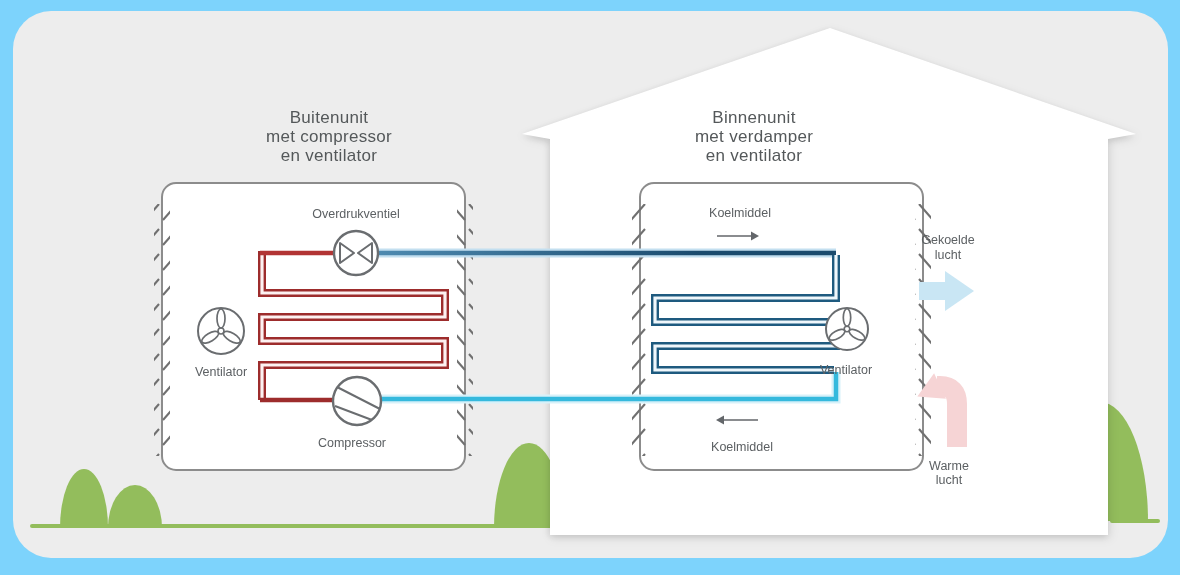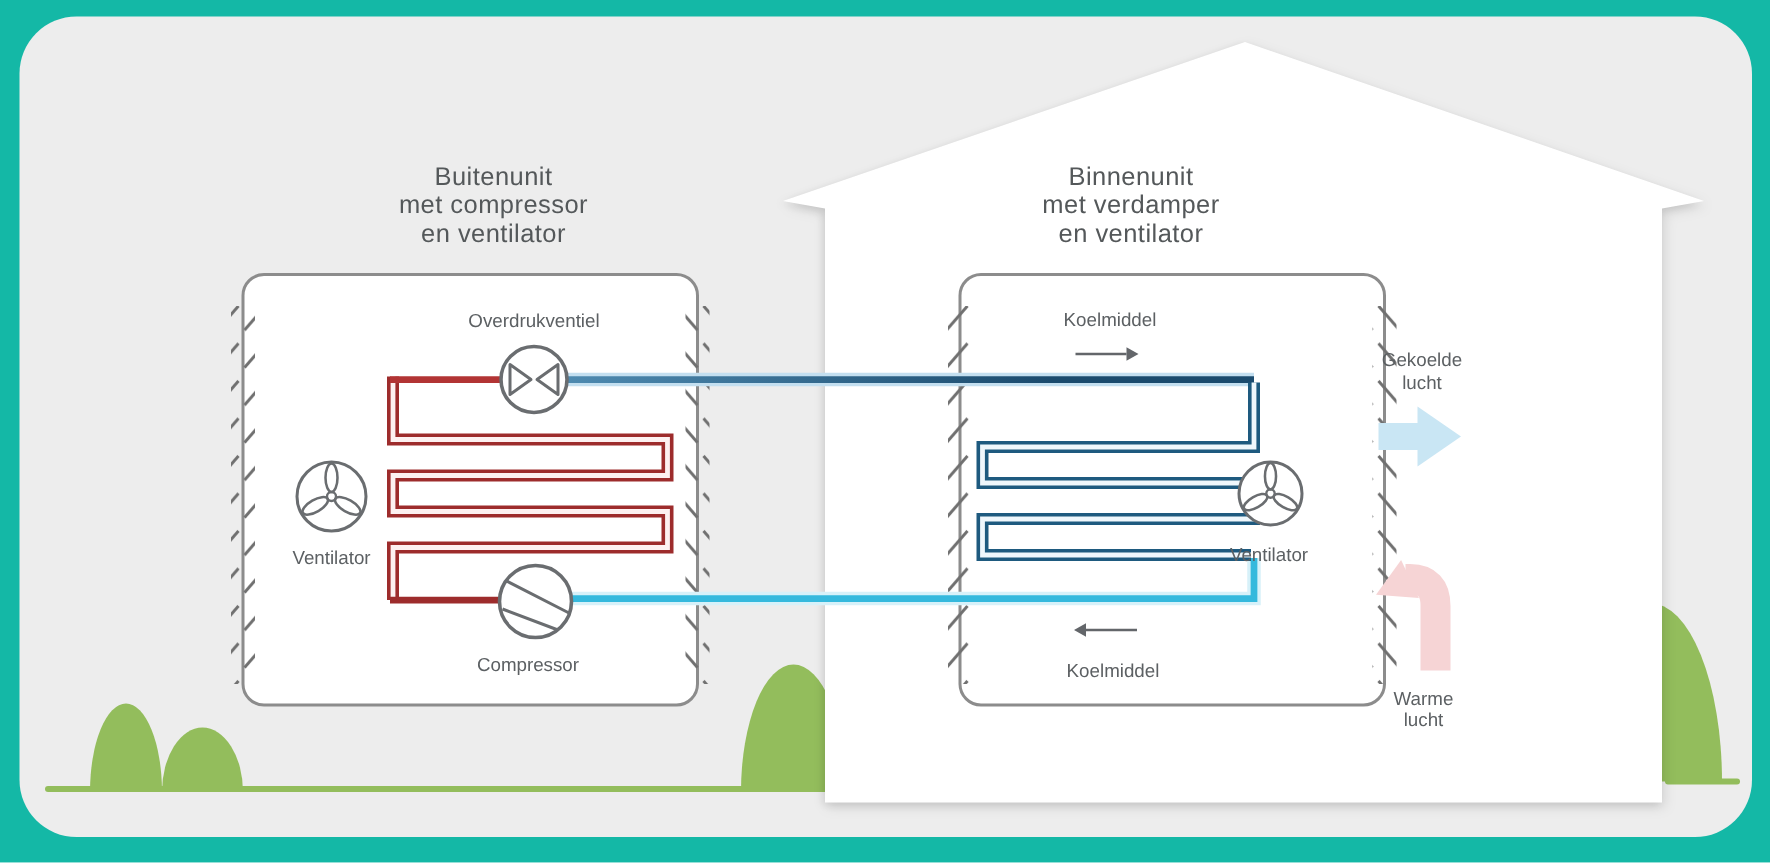--- a/index.html
+++ b/index.html
@@ -1,16 +1,16 @@
 <!DOCTYPE html>
 <html><head>
 <meta charset="utf-8">
 <style>
   html,body{margin:0;padding:0;background:#ffffff;}
-  .stage{position:relative;width:1180px;height:575px;background:#14b8a6;overflow:hidden;
+  .stage{position:relative;width:1180px;height:575px;background:#7dd3fc;overflow:hidden;
          font-family:"Liberation Sans",sans-serif;}
   svg{display:block;}
   text{font-family:"Liberation Sans",sans-serif;fill:#5c6063;}
   .title{font-size:17px;fill:#54585a;letter-spacing:.3px;}
   .lbl{font-size:12.5px;}
   .house{filter:drop-shadow(-2px 2px 3px rgba(0,0,0,.09)) drop-shadow(2px 3px 4px rgba(0,0,0,.10));}
 </style>
 </head>
 <body>
 

